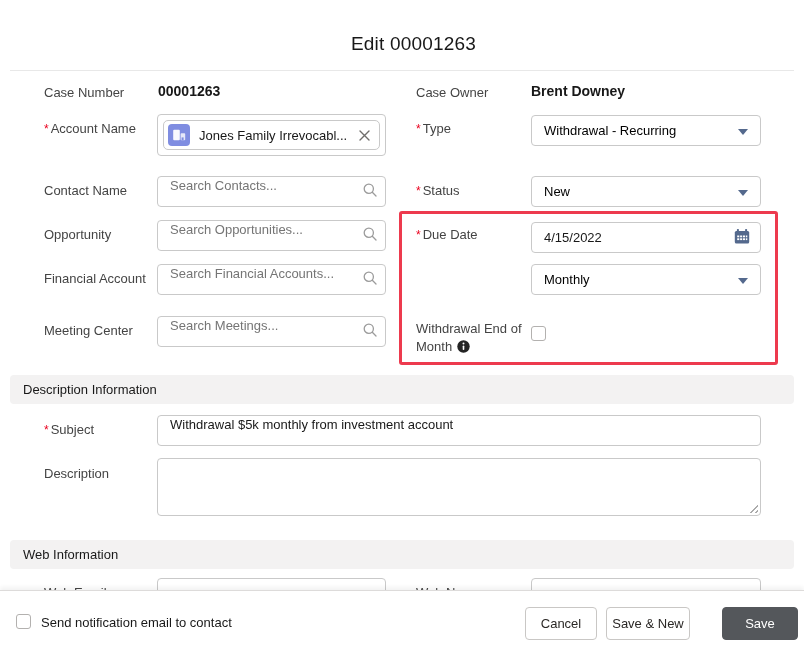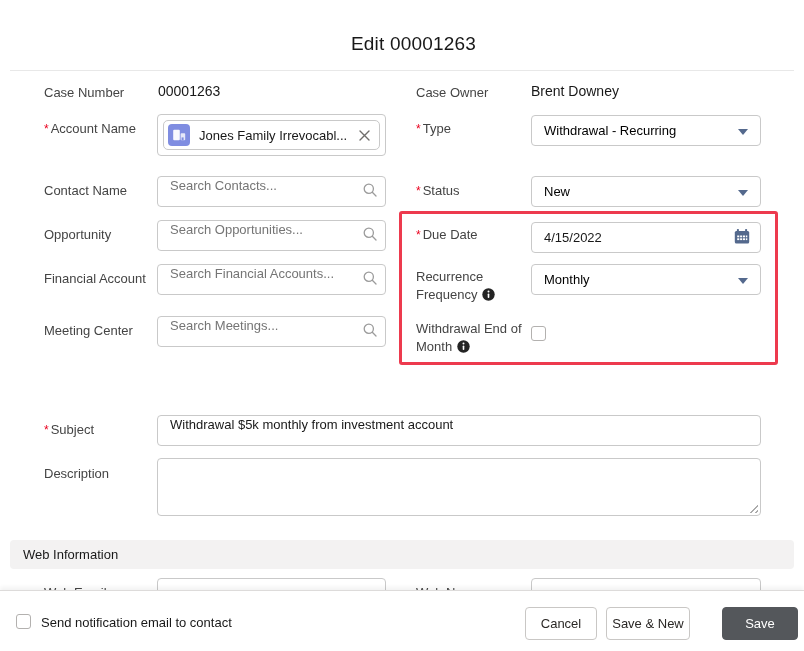--- a/index.html
+++ b/index.html
@@ -8,21 +8,21 @@
   .modal { position: relative; width: 804px; height: 651px; background: #fff; overflow: hidden; }
 
   .modal-title { position: absolute; top: 33px; left: 0; width: 100%; text-align: center;
     font-size: 19px; color: #181818; letter-spacing: .2px; padding-left: 23px; }
   .hdr-divider { position: absolute; top: 70px; left: 10px; right: 10px; height: 1px; background: #e8e8e8; }
 
   .form { position: absolute; top: 71px; left: 0; width: 804px; height: 519px; overflow: hidden; background: #fff; }
 
   .lbl { position: absolute; font-size: 13px; color: #444; line-height: 18px; }
   .lbl .ast { color: #ea001e; margin-right: 2px; font-size: 12px; }
-  .val { position: absolute; font-size: 14px; color: #181818; }
+  .val { position: absolute; font-size: 14px; color: #181818; font-weight: bold; }
 
   .box { position: absolute; border: 1px solid #c9c9c9; border-radius: 4px; background: #fff; }
   .inputwrap { position: absolute; }
   .inputwrap input { width: 100%; height: 100%; border: 1px solid #c9c9c9; border-radius: 4px;
     padding: 0 30px 12px 12px; font-size: 13px; color: #181818; font-family: "Liberation Sans", sans-serif;
     outline: none; background: #fff; }
   .inputwrap input::placeholder { color: #757575; opacity: 1; }
   .inputwrap .search-ico { position: absolute; right: 9px; top: 50%; transform: translateY(-50%); pointer-events: none; }
 
   .select { display: flex; align-items: center; padding: 0 12px; font-size: 13px; color: #000000; cursor: pointer; }
@@ -159,25 +159,20 @@
     <div class="lbl" style="left:44px; top:199px;">Financial Account</div>
     <div class="inputwrap" style="left:157px; top:193px; width:229px; height:31px;">
       <input type="text" placeholder="Search Financial Accounts..." style="">
       <span class="search-ico">
         <svg width="14" height="14" viewBox="0 0 14 14">
             <circle cx="5.8" cy="5.8" r="4.6" fill="none" stroke="#9b9b9b" stroke-width="1.3"></circle>
             <line x1="9.3" y1="9.3" x2="13" y2="13" stroke="#9b9b9b" stroke-width="1.3" stroke-linecap="round"></line>
           </svg>
       </span>
     </div>
-    <div class="lbl" style="left:416px; top:197px; width:104px;"><span>Recurrence Frequency</span><span class="info-ico"><svg width="13" height="13" viewBox="0 0 13 13">
-            <circle cx="6.5" cy="6.5" r="6.2" fill="#242424"></circle>
-            <circle cx="6.5" cy="3.6" r="1" fill="#fff"></circle>
-            <rect x="5.7" y="5.4" width="1.6" height="4.6" rx="0.8" fill="#fff"></rect>
-          </svg></span></div>
     <div class="box select" style="left:531px; top:193px; width:230px; height:31px;">
       <span>Monthly</span>
       <span class="caret"></span>
     </div>
 
     <div class="lbl" style="left:44px; top:251px;">Meeting Center</div>
     <div class="inputwrap" style="left:157px; top:245px; width:229px; height:31px;">
       <input type="text" placeholder="Search Meetings..." style="">
       <span class="search-ico">
         <svg width="14" height="14" viewBox="0 0 14 14">
@@ -186,20 +181,23 @@
           </svg>
       </span>
     </div>
     <div class="lbl" style="left:416px; top:249px; width:106px;"><span>Withdrawal End of Month</span><span class="info-ico"><svg width="13" height="13" viewBox="0 0 13 13">
             <circle cx="6.5" cy="6.5" r="6.2" fill="#242424"></circle>
             <circle cx="6.5" cy="3.6" r="1" fill="#fff"></circle>
             <rect x="5.7" y="5.4" width="1.6" height="4.6" rx="0.8" fill="#fff"></rect>
           </svg></span></div>
     <div class="checkbox" style="left:531px; top:255px;"></div>
 
+    <div class="section-bar" style="top:304px;">
+      <span>Description Information</span>
+    </div>
 
     <div class="lbl" style="left:44px; top:350px;"><span class="ast">*</span><span>Subject</span></div>
     <div class="inputwrap" style="left:157px; top:344px; width:604px; height:31px;">
       <input type="text" style="padding-right: 12px;" value="Withdrawal $5k monthly from investment account">
     </div>
 
     <div class="lbl" style="left:44px; top:394px;">Description</div>
     <div class="textareawrap" style="left:157px; top:387px; width:604px; height:58px;">
       <textarea style=""></textarea>
       <span class="resize-grip"></span>

